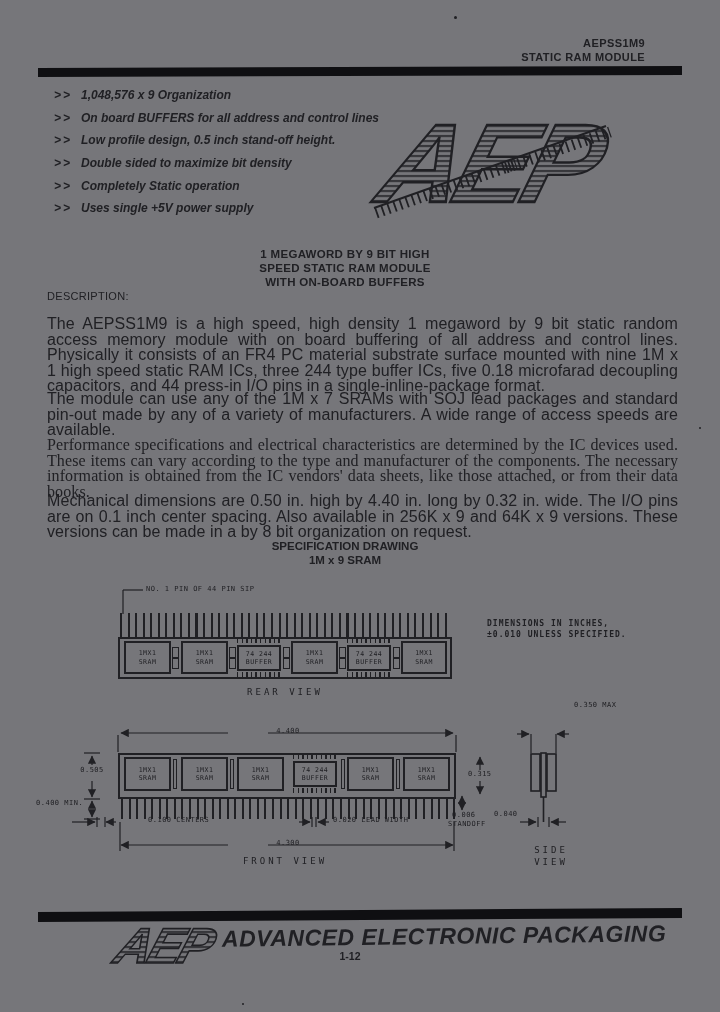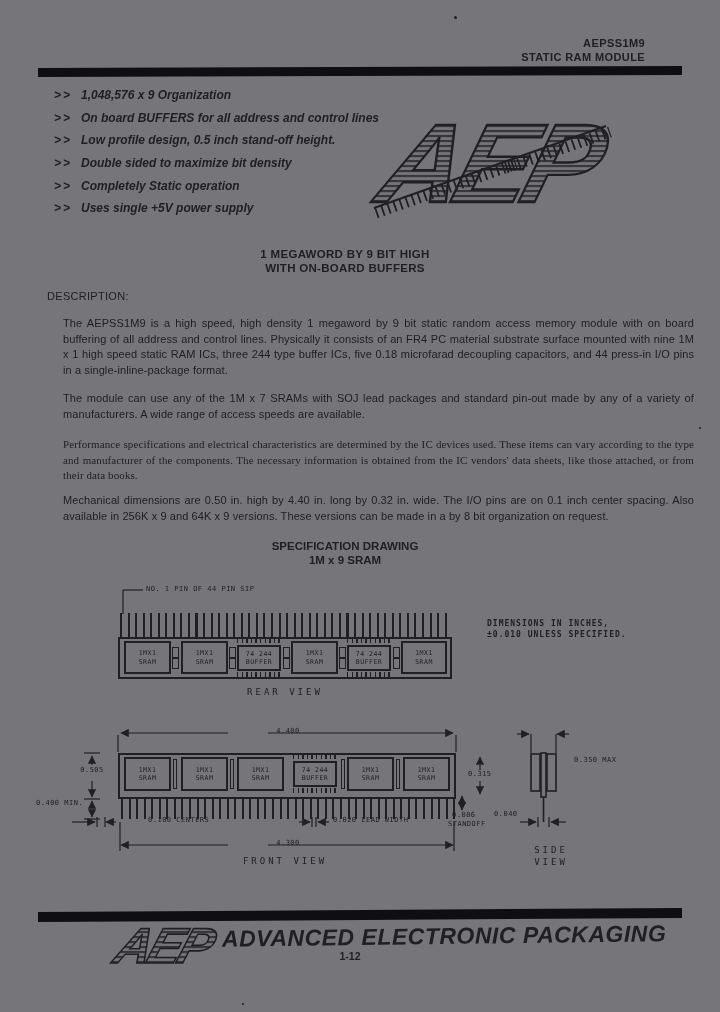--- a/index.html
+++ b/index.html
@@ -32,21 +32,21 @@
   .features .mk{display:inline-block;width:27px;letter-spacing:2px;}
 
   
   .logo-top{position:absolute;left:356px;top:86px;}
   .logo-bottom{position:absolute;left:103px;top:913px;}
 
   
   .title-block{position:absolute;left:195px;top:247px;width:300px;text-align:center;
     font-weight:700;font-size:11.5px;line-height:14px;letter-spacing:.3px;}
   .desc-heading{position:absolute;left:47px;top:290px;font-size:11px;letter-spacing:.3px;}
-  .para{position:absolute;left:63px;width:631px;font-size:11px;line-height:15.6px;
+  .para{position:absolute;left:47px;width:631px;font-size:16px;line-height:15.6px;
     text-align:justify;letter-spacing:.1px;}
   .p1{top:316px;} .p2{top:391px;} .p3{top:437px;font-family:Liberation Serif, serif;} .p4{top:493px;}
 
   .spec-heading{position:absolute;left:195px;top:539px;width:300px;text-align:center;
     font-weight:700;font-size:11.5px;line-height:14px;}
 
   
   .draw-label{position:absolute;font-family:"DejaVu Sans Mono",monospace;
     font-size:7px;letter-spacing:.5px;white-space:nowrap;color:var(--color-ink);}
   .view-label{font-size:9px;letter-spacing:3px;text-align:center;}
@@ -106,20 +106,21 @@
     <g transform="translate(18,8) skewX(-16)">
       <text x="30" y="108" font-family="Liberation Sans, sans-serif" font-weight="bold" font-style="italic" font-size="112" letter-spacing="-6" fill="url(#hatch)" stroke="#202024" stroke-width="2.4">AEP</text>
     </g>
     <line x1="18" y1="122" x2="250" y2="40" stroke="#202024" stroke-width="2"></line>
     <line x1="20" y1="127" x2="160" y2="78" stroke="#202024" stroke-width="11" stroke-dasharray="1.8 4.6"></line>
     <line x1="150" y1="82" x2="254" y2="46" stroke="#202024" stroke-width="11" stroke-dasharray="1.8 4.6"></line>
   </svg>
 
   <div class="title-block">
     <div>1 MEGAWORD BY 9 BIT HIGH</div>
+    <div>SPEED STATIC RAM MODULE</div>
     <div>WITH ON-BOARD BUFFERS</div>
   </div>
 
   <div class="desc-heading">DESCRIPTION:</div>
   <p class="para p1">The AEPSS1M9 is a high speed, high density 1 megaword by 9 bit static random access memory module with on board buffering of all address and control lines.  Physically it consists of an FR4 PC material substrate surface mounted with nine 1M x 1 high speed static RAM ICs, three 244 type buffer ICs, five 0.18 microfarad decoupling capacitors, and 44 press-in I/O pins in a single-inline-package format.</p>
   <p class="para p2">The module can use any of the 1M x 7 SRAMs with SOJ lead packages and standard pin-out made by any of a variety of manufacturers.  A wide range of access speeds are available.</p>
   <p class="para p3">Performance specifications and electrical characteristics are determined by the IC devices used.  These items can vary according to the type and manufacturer of the components.  The necessary information is obtained from the IC vendors' data sheets, like those attached, or from their data books.</p>
   <p class="para p4">Mechanical dimensions are 0.50 in. high by 4.40 in. long by 0.32 in. wide.  The I/O pins are on 0.1 inch center spacing.  Also available in 256K x 9 and 64K x 9 versions.  These versions can be made in a by 8 bit organization on request.</p>
 
   <div class="spec-heading">
@@ -256,21 +257,21 @@
   <span class="draw-label ctr" style="left:74px;top:766px;width:36px;">0.505</span>
   <span class="draw-label" style="left:36px;top:799px;">0.400 MIN.</span>
   <span class="draw-label" style="left:148px;top:816px;">0.100 CENTERS</span>
   <span class="draw-label" style="left:333px;top:816px;">0.020 LEAD WIDTH</span>
   <span class="draw-label ctr" style="left:270px;top:839px;width:36px;">4.300</span>
   <span class="draw-label view-label" style="left:235px;top:856px;width:100px;">FRONT VIEW</span>
   <span class="draw-label" style="left:468px;top:770px;">0.315</span>
   <span class="draw-label" style="left:452px;top:811px;">0.006</span>
   <span class="draw-label" style="left:448px;top:820px;">STANDOFF</span>
 
-  <span class="draw-label" style="left:574px;top:756px;">0.350 MAX</span>
+  <span class="draw-label" style="left:574px;top:701px;">0.350 MAX</span>
   <span class="draw-label" style="left:494px;top:810px;">0.040</span>
   <span class="draw-label view-label" style="left:528px;top:845px;width:46px;">SIDE</span>
   <span class="draw-label view-label" style="left:528px;top:857px;width:46px;">VIEW</span>
 
   <div class="bar bottom-bar"></div>
   <svg class="logo-bottom" width="120" height="58">
     <g transform="translate(14,2) skewX(-18)">
       <text x="10" y="48" font-family="Liberation Sans, sans-serif" font-weight="bold" font-style="italic" font-size="50" letter-spacing="-3" fill="url(#hatch)" stroke="#202024" stroke-width="1.6">AEP</text>
     </g>
   </svg>

